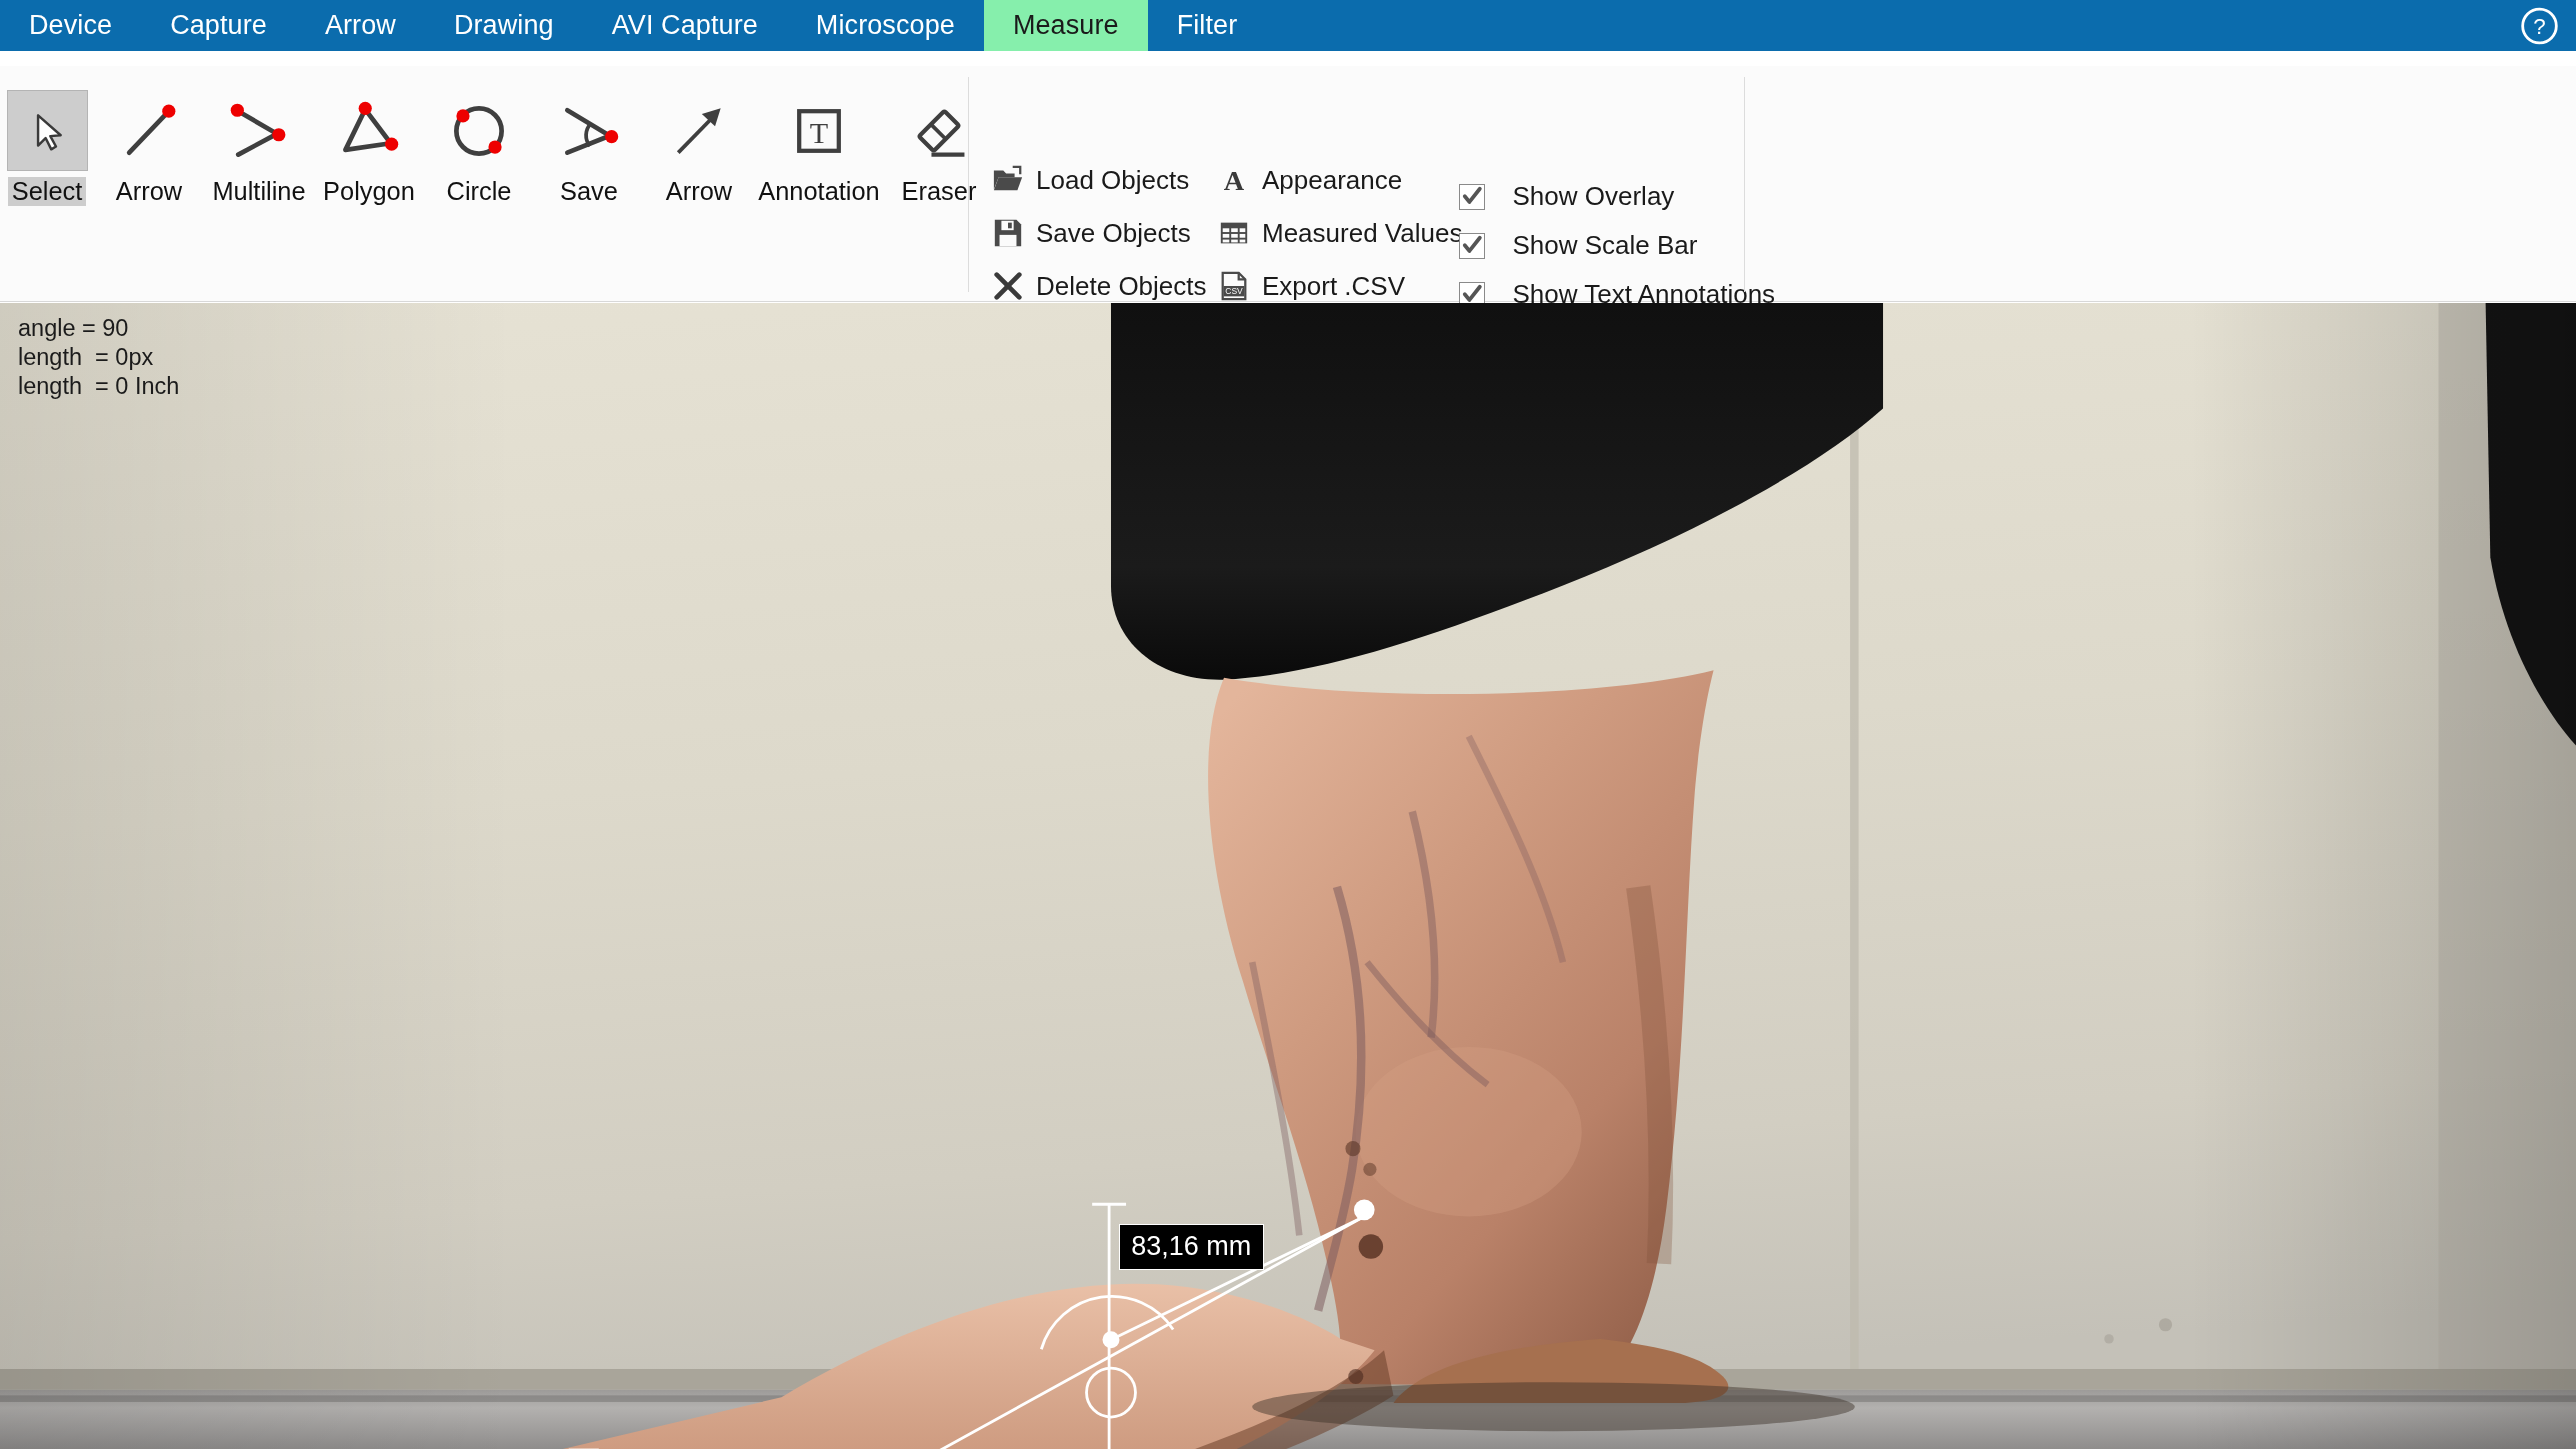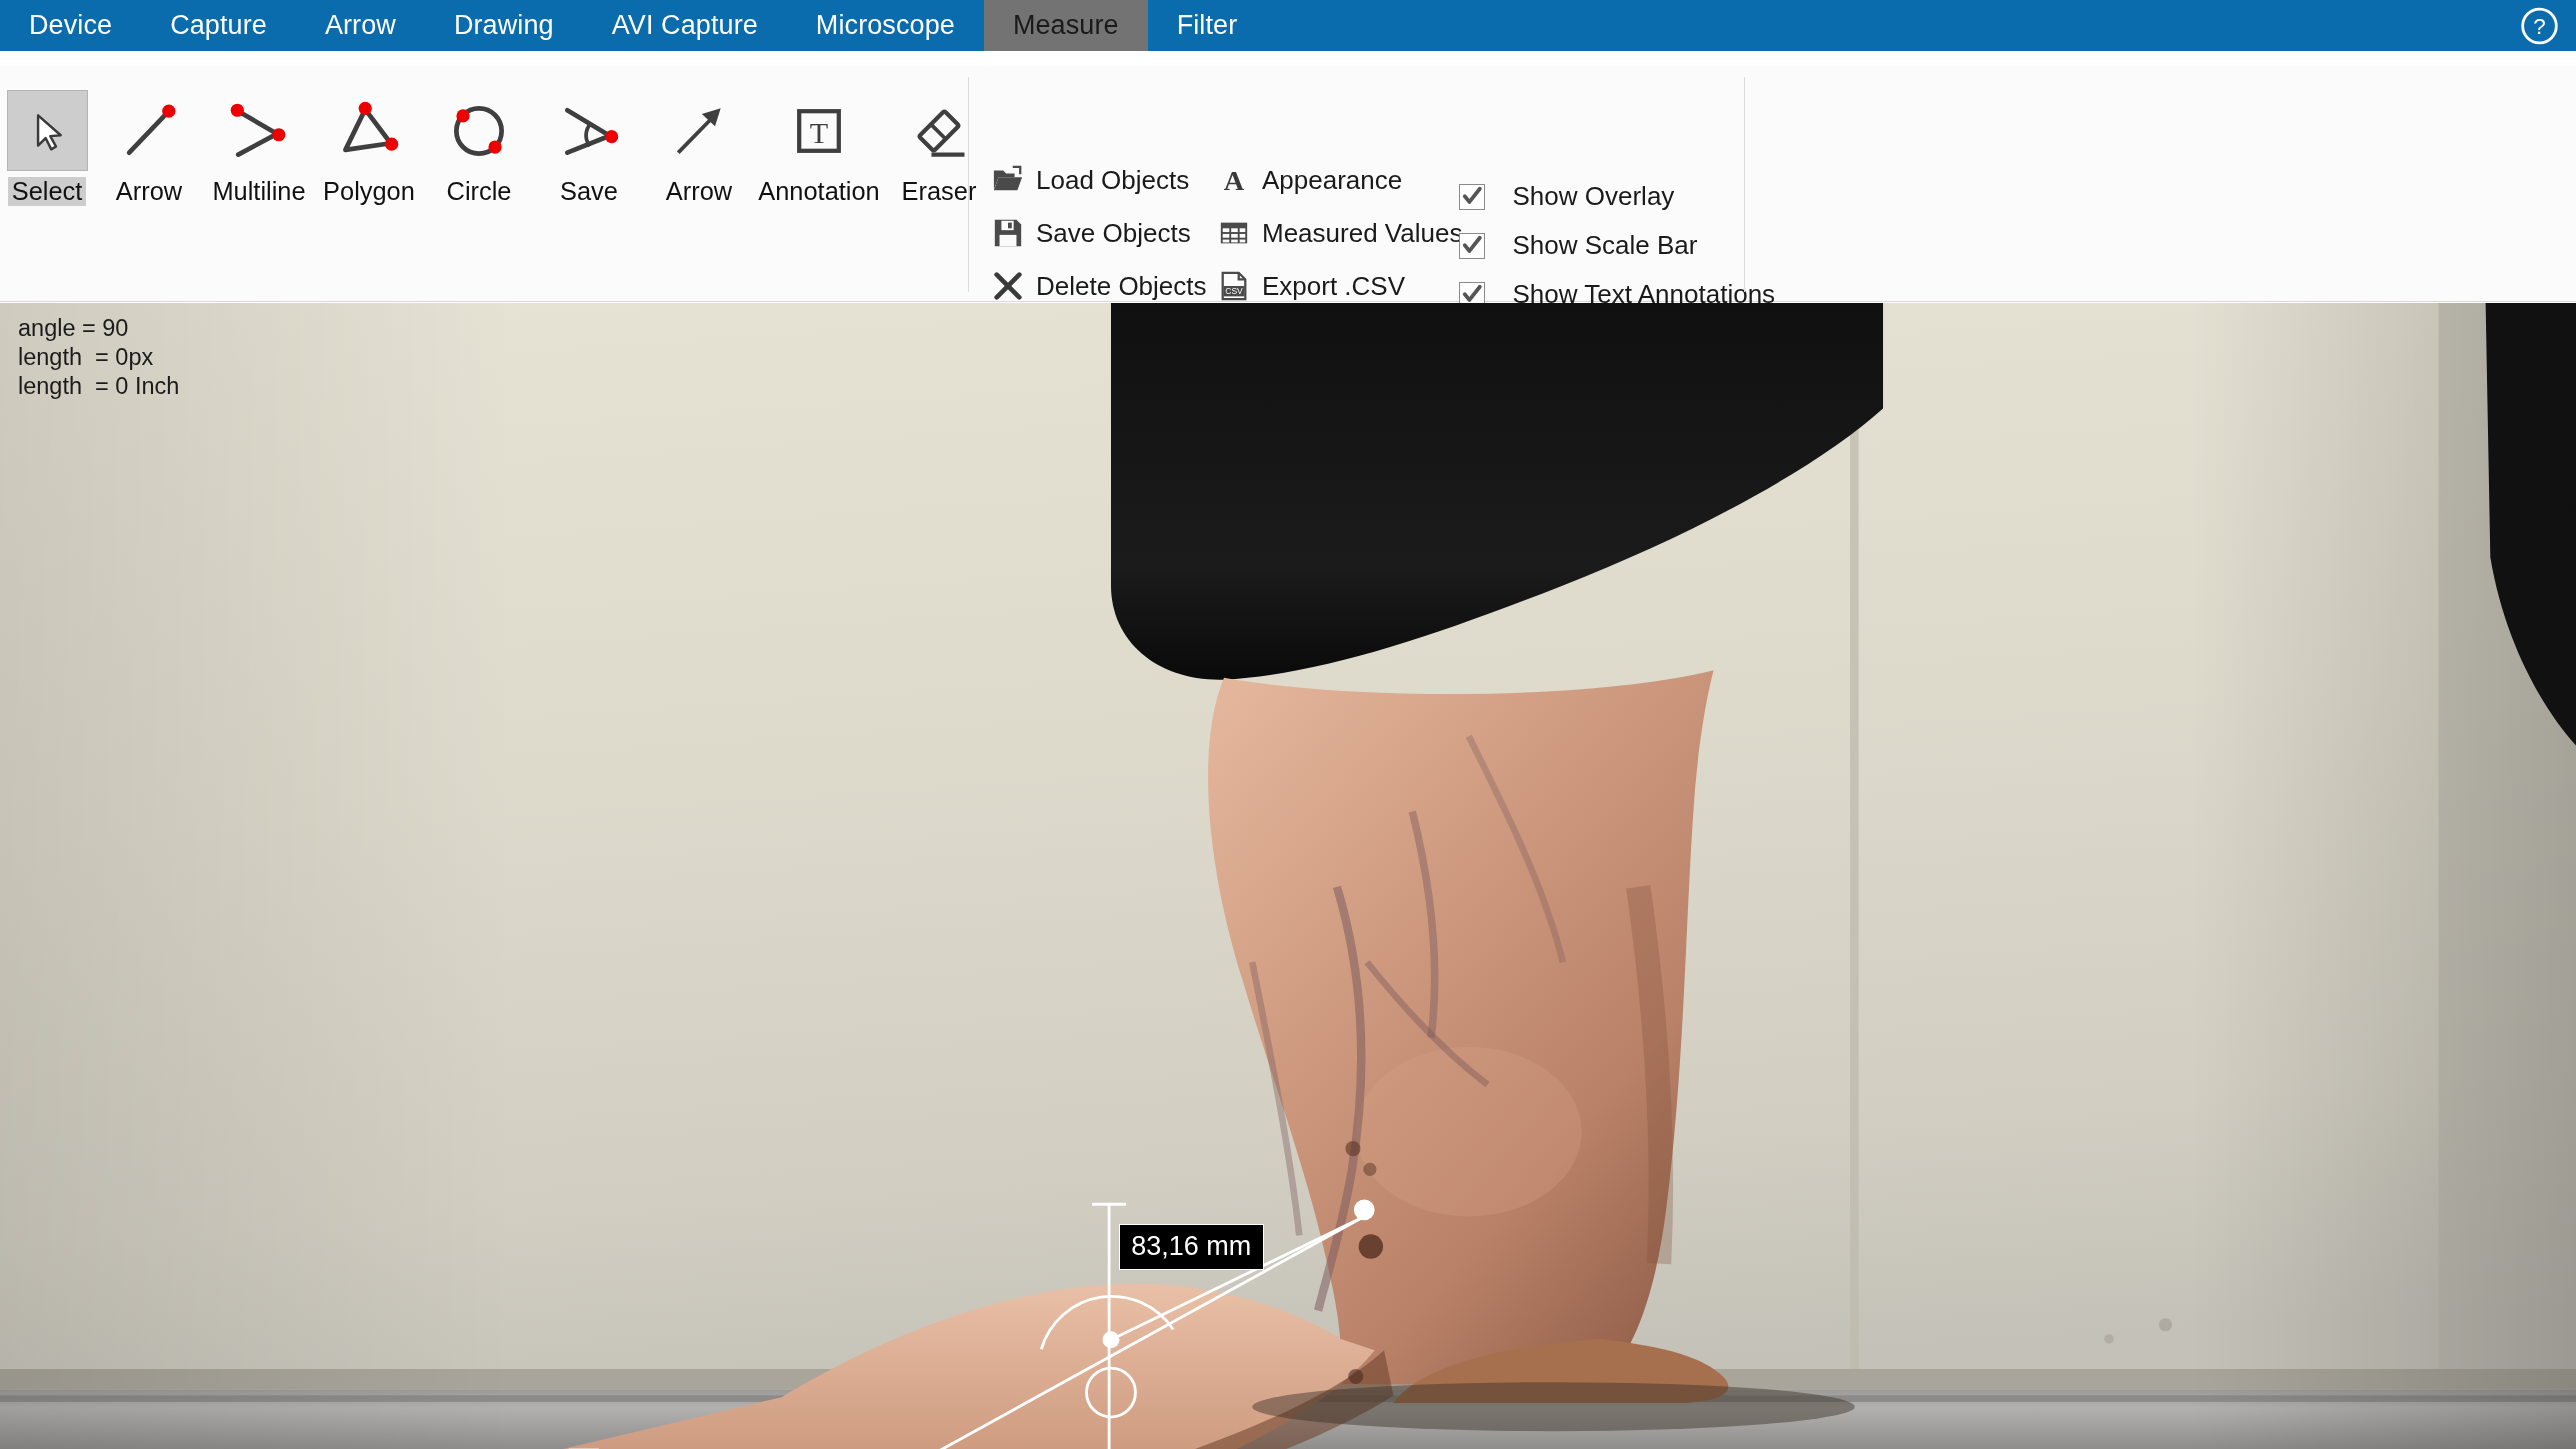--- a/index.html
+++ b/index.html
@@ -31,21 +31,21 @@
     padding: 0 29px;
     color: #ffffff;
     font-size: 27px;
     line-height: 1;
     letter-spacing: 0.1px;
     cursor: default;
     user-select: none;
     white-space: nowrap;
   }
   .menu-item.active {
-    background: #737373;
+    background: #86efac;
     color: #1a1a1a;
     justify-content: flex-end;
   }
   .help-btn {
     position: absolute;
     right: 15px;
     top: 50%;
     transform: translateY(-50%);
     width: 43px;
     height: 43px;

